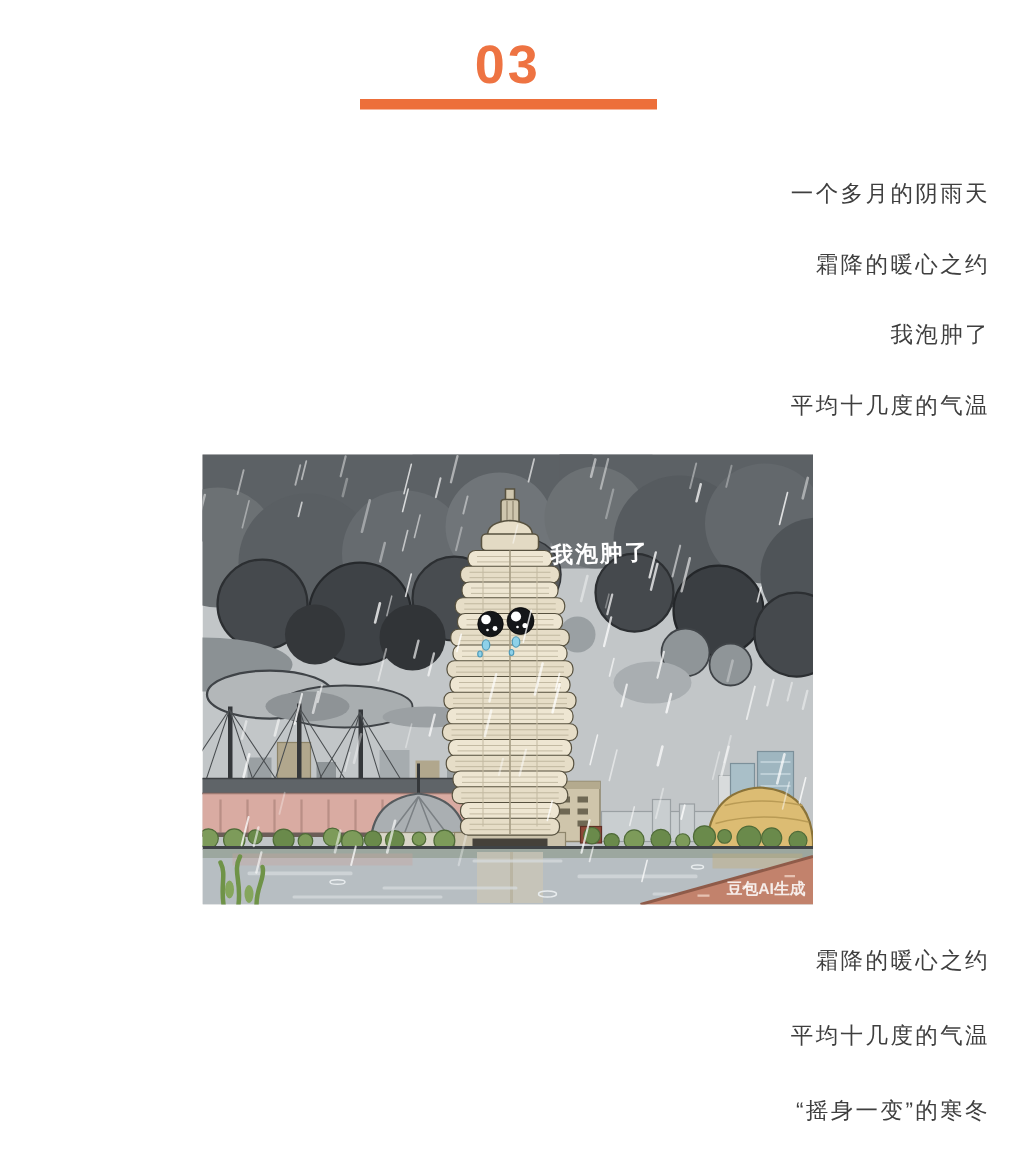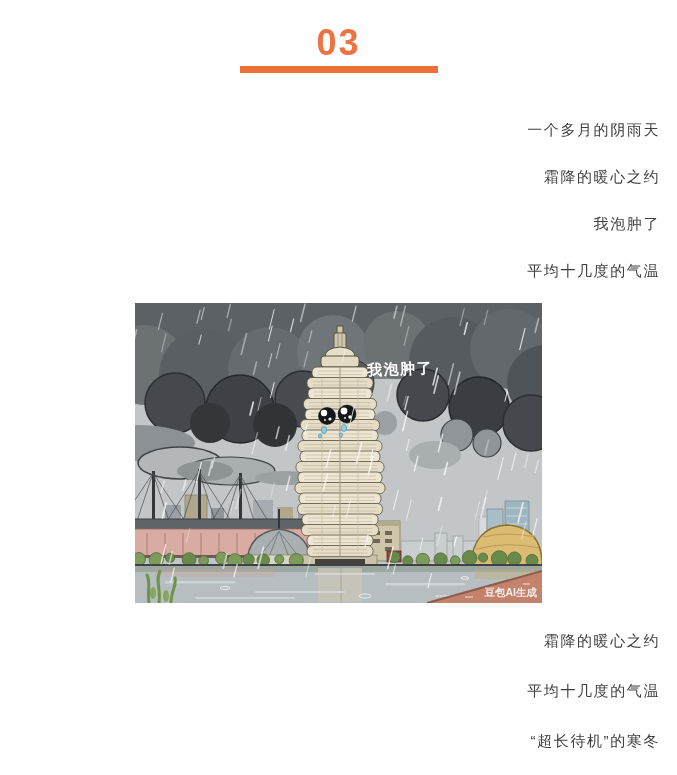--- a/index.html
+++ b/index.html
@@ -400,16 +400,16 @@
         </g>
 
       <text x="265" y="71" text-anchor="middle" font-size="15" font-weight="bold" letter-spacing="1.5" fill="#ffffff" transform="rotate(-2 265 66)">我泡肿了</text>
       <text x="402" y="293" text-anchor="end" font-size="10.5" font-weight="bold" fill="#ffffff" opacity="0.85">豆包AI生成</text>
     </svg>
   </figure>
 
   <section class="verse outro">
     <p>霜降的暖心之约</p>
     <p>平均十几度的气温</p>
-    <p>“超长待机”的寒冬</p>
+    <p>“摇身一变”的寒冬</p>
   </section>
 
 </div>
 
 </body></html>

